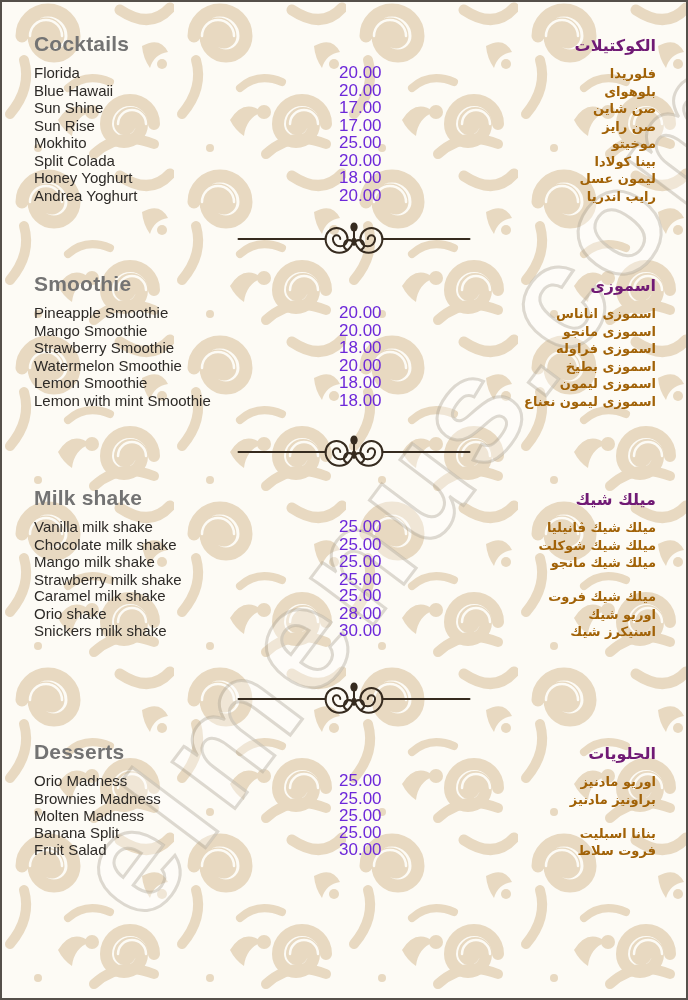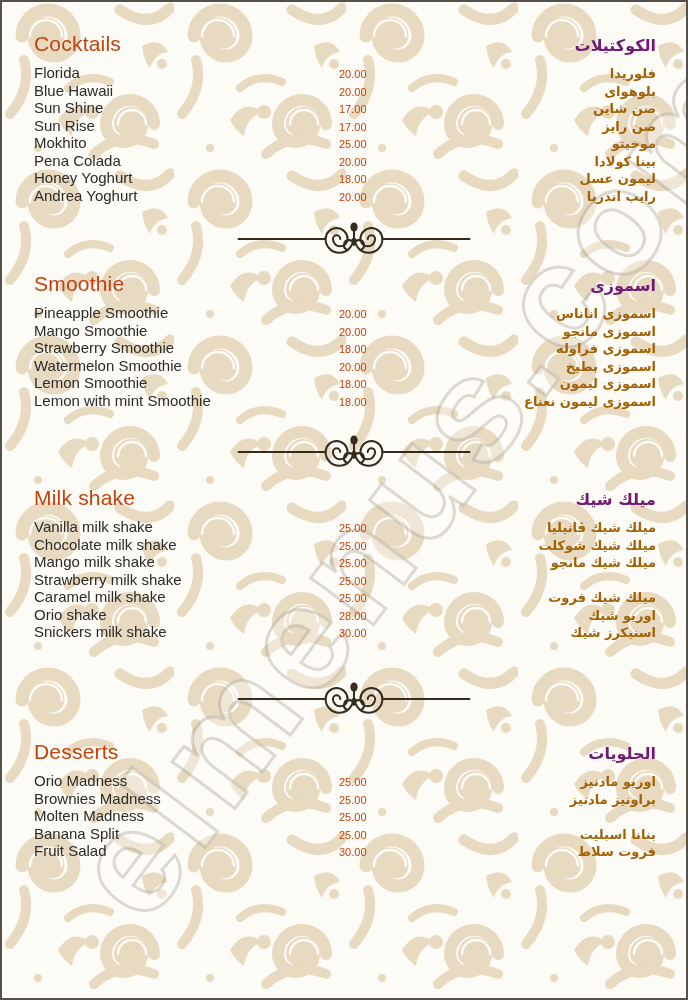--- a/index.html
+++ b/index.html
@@ -21,27 +21,27 @@
     -webkit-text-stroke:3px rgba(172,164,150,0.40);
     text-shadow:1px 1px 0 rgba(255,255,255,0.35);
     font-family:"Liberation Sans",sans-serif;
     white-space:nowrap;
   }
 
   .content { position:absolute; inset:0; z-index:2; }
 
   .menu-section { position:absolute; left:32px; right:30px; }
   .sec-head { display:flex; justify-content:space-between; align-items:baseline; margin-bottom:9px; }
-  .en-title { font-size:21px; font-weight:normal; color:#c2410c; letter-spacing:0.2px; }
+  .en-title { font-size:21px; font-weight:bold; color:#737373; letter-spacing:0.2px; }
   .ar-title { font-size:16px; font-weight:bold; color:#701a75; direction:rtl;
               font-family:"DejaVu Sans","Liberation Sans",sans-serif; }
 
   .row { display:flex; align-items:baseline; line-height:16.5px; }
   .row .en    { flex:0 0 305px; font-size:15px; color:#2d2a27; white-space:nowrap; }
-  .row .price { flex:0 0 75px;  font-size:11px; color:#c2410c; }
+  .row .price { flex:0 0 75px;  font-size:17px; color:#6d28d9; }
   .row .ar    { flex:1; text-align:right; direction:rtl; font-size:13px; font-weight:bold;
                 color:#a16207; white-space:nowrap;
                 font-family:"DejaVu Sans","Liberation Sans",sans-serif; }
 
   .divider { position:absolute; left:224px; width:256px; height:44px; z-index:2; }
 
   .sec-0 { top:30px; }  .div-0 { top:215px; }
   .sec-1 { top:270px; } .div-1 { top:428px; }
   .sec-2 { top:484px; } .div-2 { top:675px; }
   .sec-3 { top:738px; }
@@ -125,21 +125,21 @@
             <span class="en">Sun Rise</span>
             <span class="price">17.00</span>
             <span class="ar">صن رايز</span>
           </div>
           <div class="row">
             <span class="en">Mokhito</span>
             <span class="price">25.00</span>
             <span class="ar">موخيتو</span>
           </div>
           <div class="row">
-            <span class="en">Pena Colada</span>
+            <span class="en">Split Colada</span>
             <span class="price">20.00</span>
             <span class="ar">بينا كولادا</span>
           </div>
           <div class="row">
             <span class="en">Honey Yoghurt</span>
             <span class="price">18.00</span>
             <span class="ar">ليمون عسل</span>
           </div>
           <div class="row">
             <span class="en">Andrea Yoghurt</span>

